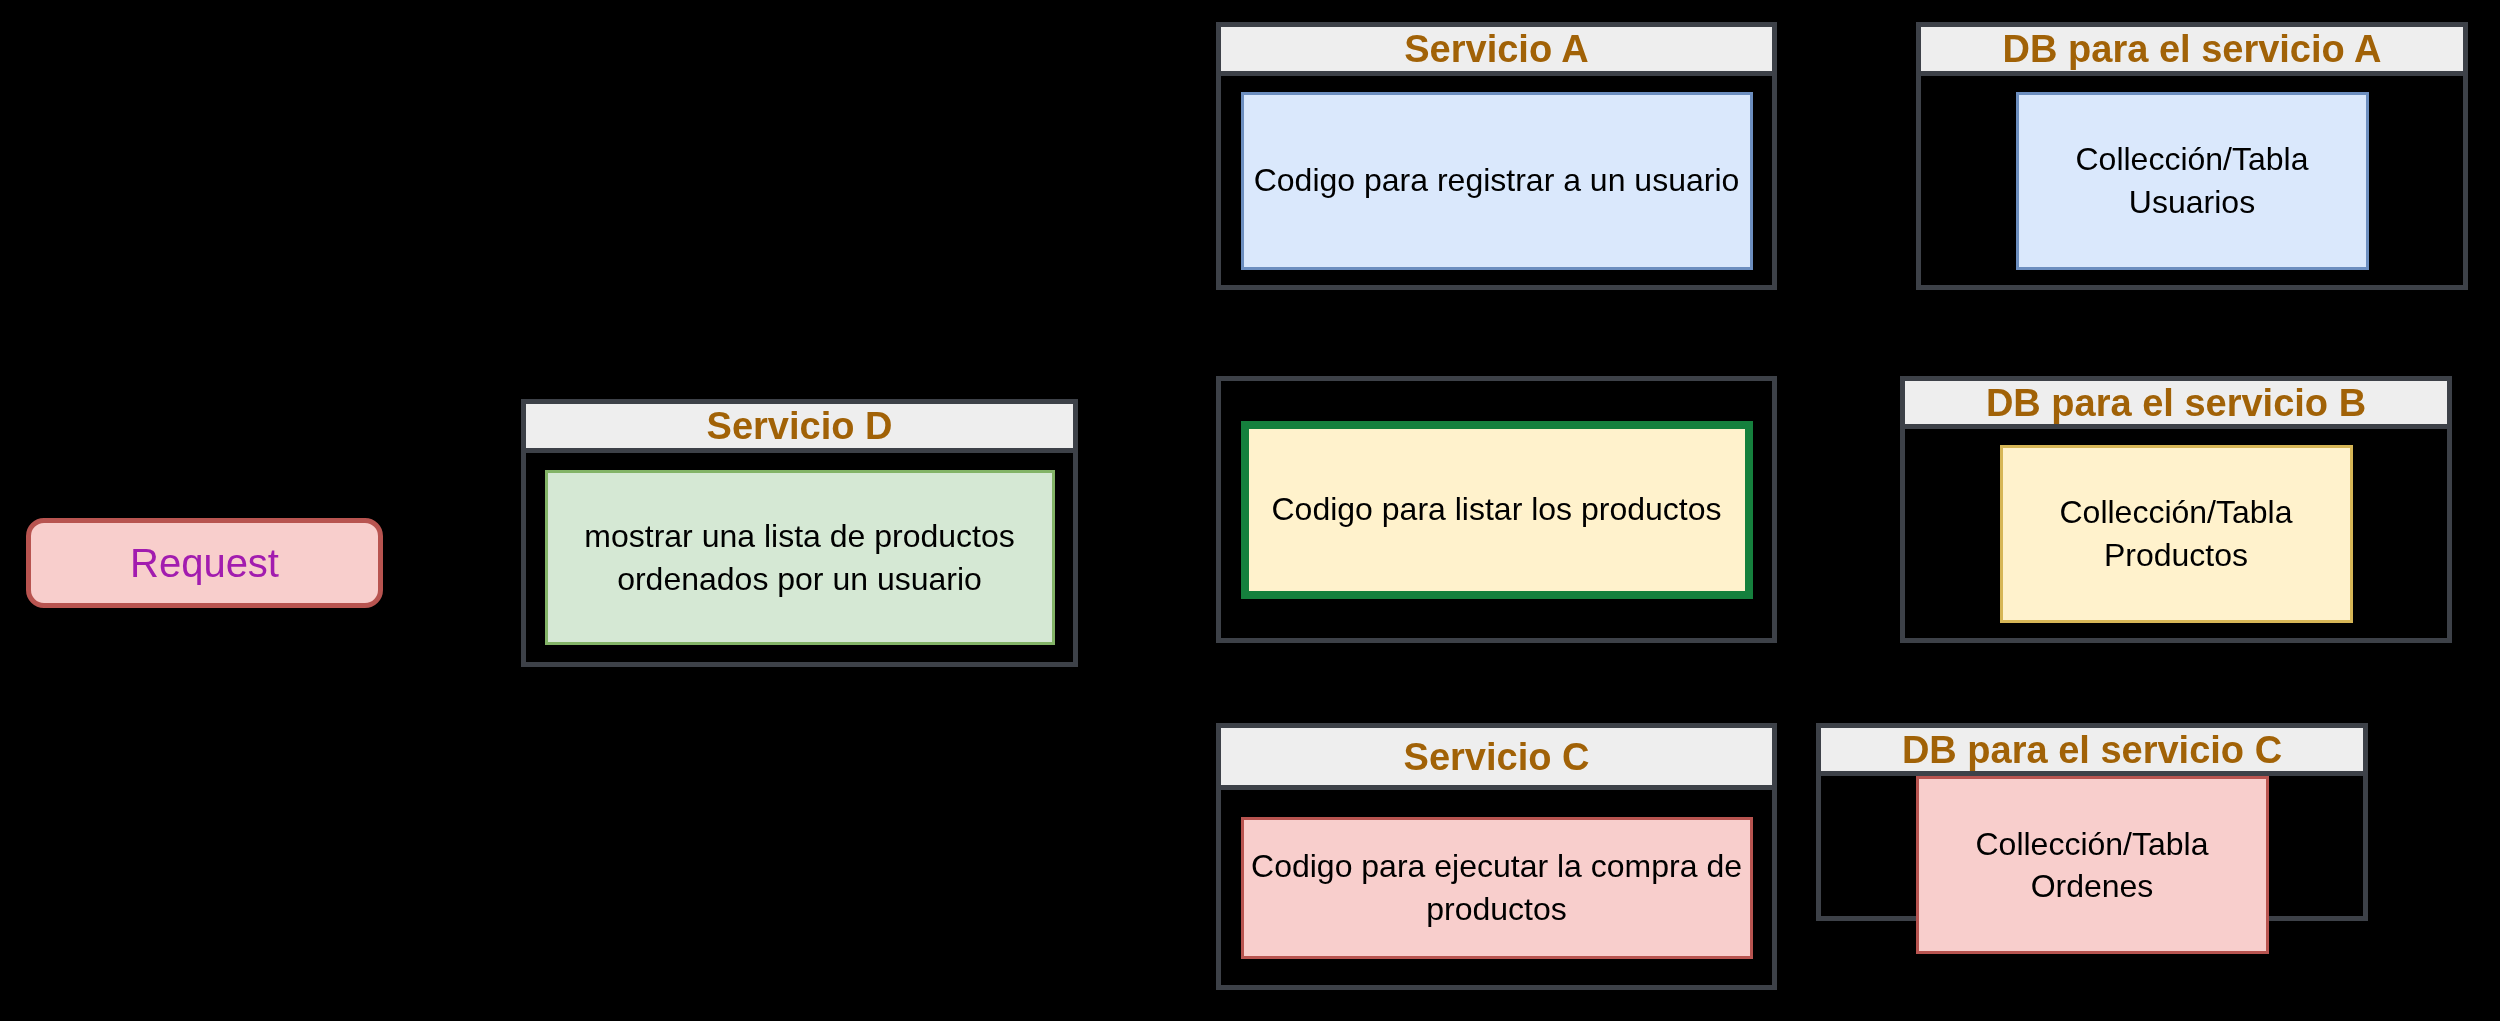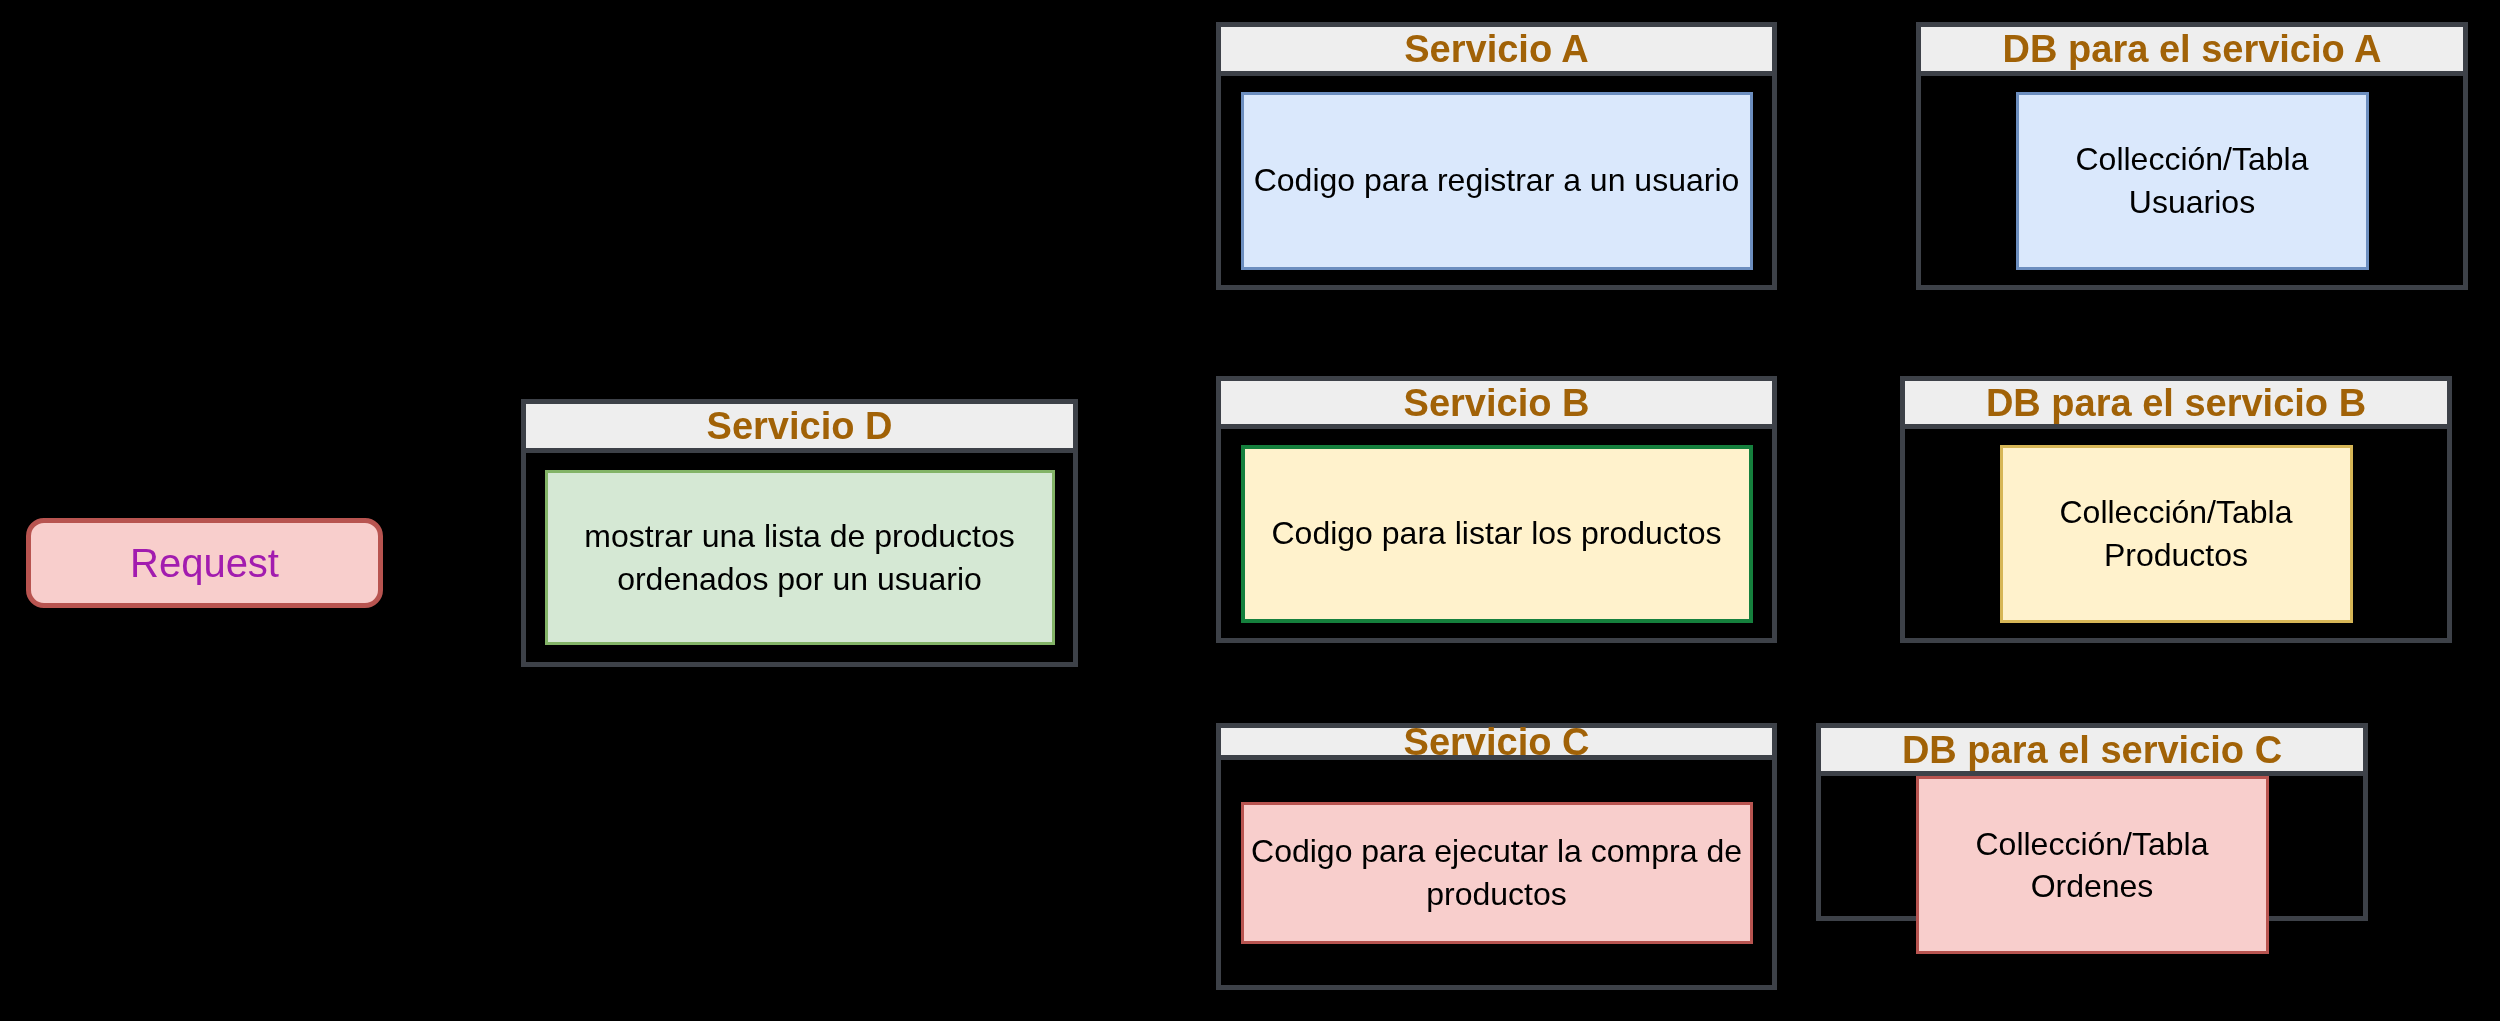--- a/index.html
+++ b/index.html
@@ -123,30 +123,29 @@
   <div class="panel" style="left:1216px; top:22px; width:561px; height:268px;">
     <div class="panel-title" style="height:49px;">Servicio A</div>
     <div class="panel-body">
       <div class="inner-box" style="width:512px; height:178px; background:#dae8fc; border:3px solid #6c8ebf;">
         <span>Codigo para registrar a un usuario</span>
       </div>
     </div>
   </div>
 
   <div class="panel" style="left:1216px; top:376px; width:561px; height:267px;">
-    <div class="panel-title" style="height:48px;">Servicio B</div>
     <div class="panel-body">
-      <div class="inner-box" style="width:512px; height:178px; background:#fff2cc; border:4px solid #15803d;">
+      <div class="inner-box" style="width:512px; height:178px; background:#fff2cc; border:8px solid #15803d;">
         <span>Codigo para listar los productos</span>
       </div>
     </div>
   </div>
 
   <div class="panel" style="left:1216px; top:723px; width:561px; height:267px;">
-    <div class="panel-title" style="height:32px;">Servicio C</div>
+    <div class="panel-title" style="height:62px;">Servicio C</div>
     <div class="panel-body">
       <div class="inner-box" style="width:512px; height:142px; background:#f8cecc; border:3px solid #b85450;">
         <span>Codigo para ejecutar la compra de productos</span>
       </div>
     </div>
   </div>
 
   <div class="panel" style="left:1916px; top:22px; width:552px; height:268px;">
     <div class="panel-title" style="height:49px;">DB para el servicio A</div>
     <div class="panel-body">

